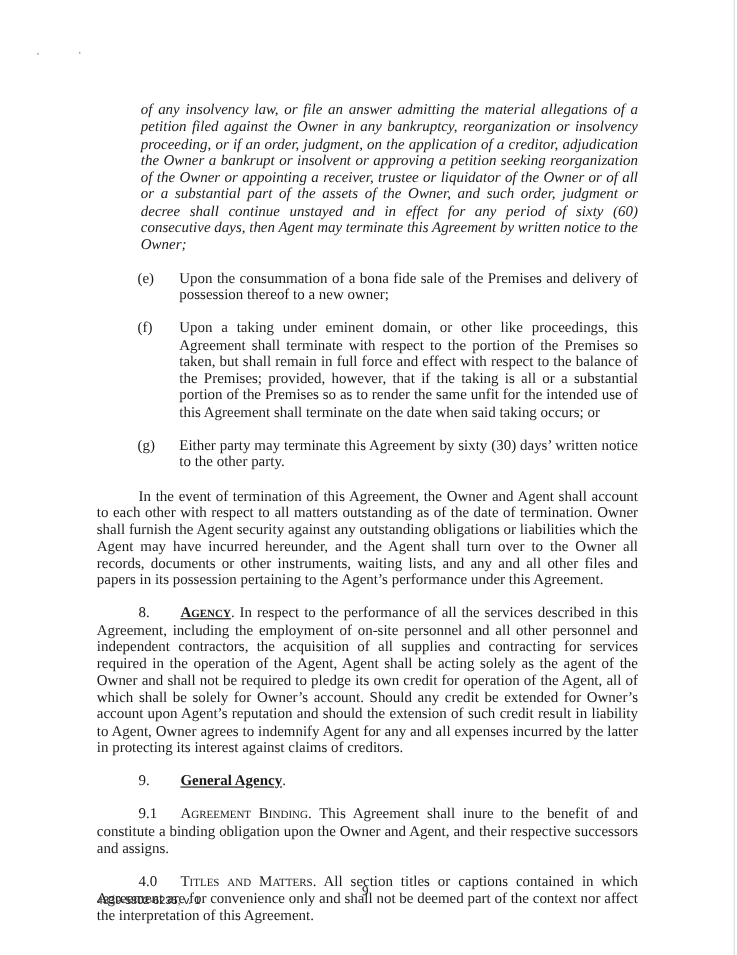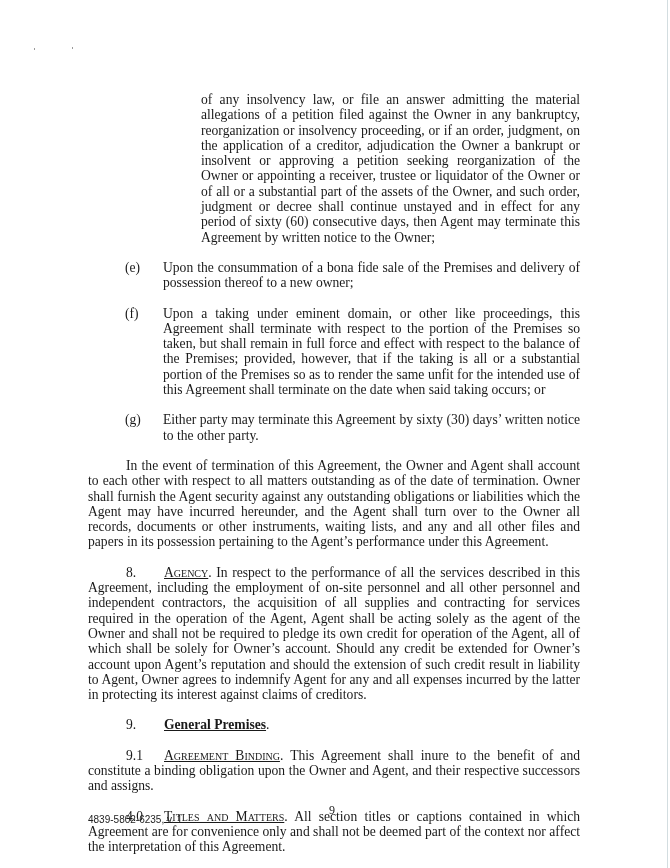--- a/index.html
+++ b/index.html
@@ -35,22 +35,23 @@
       top: 92px;
       width: 492px;
       font-size: 13.6px;
       line-height: 15.3px;
     }
     .justify {
       text-align: justify;
       text-align-last: left;
     }
     .continuation {
-      margin-left: 113px;
+      margin-left: 40px;
       margin-bottom: 15px;
+      font-style: italic;
     }
     .list-item {
       display: flex;
       margin-left: 37px;
       margin-bottom: 15px;
     }
     .list-label {
       width: 38px;
       flex: 0 0 38px;
     }
@@ -60,31 +61,30 @@
     .para {
       text-indent: 38px;
       margin-bottom: 15px;
     }
     .num {
       display: inline-block;
       width: 38px;
       text-indent: 0;
     }
     .heading-bold-sc {
-      font-weight: normal;
+      font-weight: bold;
       font-variant: small-caps;
       text-decoration: underline;
     }
     .heading-bold {
       font-weight: bold;
       text-decoration: underline;
     }
     .heading-sc {
       font-variant: small-caps;
-      text-decoration: underline;
     }
     .section-heading {
       margin-left: 38px;
       margin-bottom: 15px;
     }
     .page-number {
       position: absolute;
       top: 803px;
       left: 329px;
       font-family: "Liberation Serif", "DejaVu Serif", serif;
@@ -122,21 +122,21 @@
 
   <div class="list-item">
     <span class="list-label">(g)</span>
     <span class="list-text justify">Either party may terminate this Agreement by sixty (30) days’ written notice to the other party.</span>
   </div>
 
   <div class="para justify">In the event of termination of this Agreement, the Owner and Agent shall account to each other with respect to all matters outstanding as of the date of termination. Owner shall furnish the Agent security against any outstanding obligations or liabilities which the Agent may have incurred hereunder, and the Agent shall turn over to the Owner all records, documents or other instruments, waiting lists, and any and all other files and papers in its possession pertaining to the Agent’s performance under this Agreement.</div>
 
   <div class="para justify"><span class="num">8.</span><span class="heading-bold-sc">Agency</span><span>.</span><span>  In respect to the performance of all the services described in this Agreement, including the employment of on-site personnel and all other personnel and independent contractors, the acquisition of all supplies and contracting for services required in the operation of the Agent, Agent shall be acting solely as the agent of the Owner and shall not be required to pledge its own credit for operation of the Agent, all of which shall be solely for Owner’s account.  Should any credit be extended for Owner’s account upon Agent’s reputation and should the extension of such credit result in liability to Agent, Owner agrees to indemnify Agent for any and all expenses incurred by the latter in protecting its interest against claims of creditors.</span></div>
 
-  <div class="section-heading"><span class="num">9.</span><span class="heading-bold">General Premises</span><span>.</span></div>
+  <div class="section-heading"><span class="num">9.</span><span class="heading-bold">General Agency</span><span>.</span></div>
 
   <div class="para justify"><span class="num">9.1</span><span class="heading-sc">Agreement Binding</span><span>.</span><span>  This Agreement shall inure to the benefit of and constitute a binding obligation upon the Owner and Agent, and their respective successors and assigns.</span></div>
 
   <div class="para justify"><span class="num">4.0</span><span class="heading-sc">Titles and Matters</span><span>.</span><span>  All section titles or captions contained in which Agreement are for convenience only and shall not be deemed part of the context nor affect the interpretation of this Agreement.</span></div>
 
 </div>
 
 <div class="page-number">9</div>
 <div class="doc-id">4839-5802-6235, v. 1</div>
 

